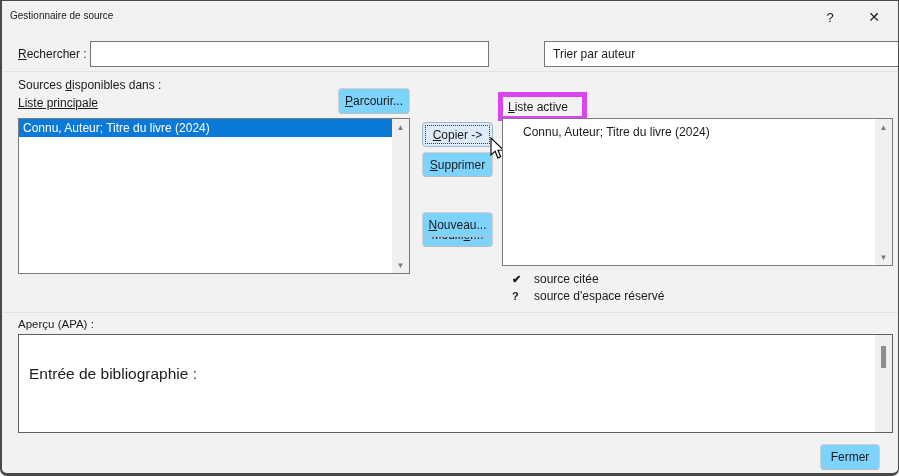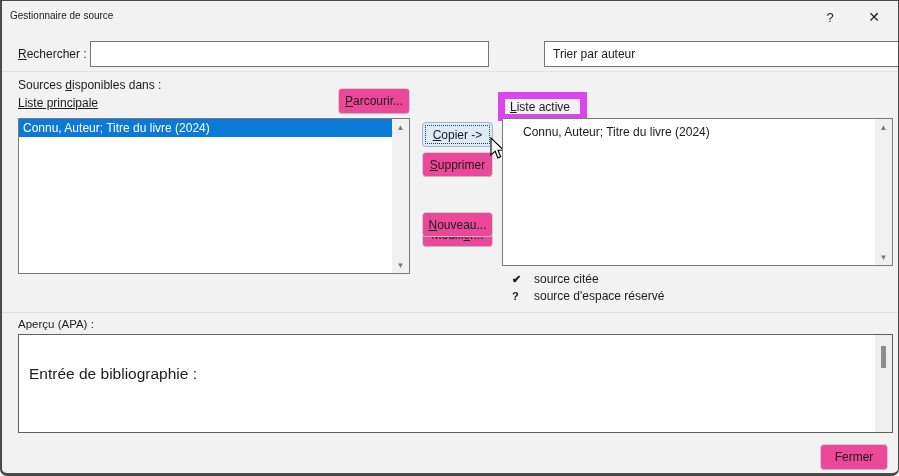--- a/index.html
+++ b/index.html
@@ -35,30 +35,30 @@
     display:flex; align-items:center; justify-content:center;
   }
   .chev { width:8px; height:8px; border-right:1.4px solid #444; border-bottom:1.4px solid #444; transform:rotate(45deg); margin-top:-4px; }
 
   .divider { position:absolute; left:0; width:899px; height:1px; background:#e2e2e2; }
 
   .lbl-sources { position:absolute; left:16px; top:77px; }
   .lbl-main { position:absolute; left:16px; top:95px;text-decoration:underline; }
 
   .btn {
-    position:absolute; background:#ec4899; border:1px solid #d0d0d0; border-bottom-color:#bcbcbc;
+    position:absolute; background:#7dd3fc; border:1px solid #d0d0d0; border-bottom-color:#bcbcbc;
     border-radius:4px; font:inherit; display:flex; align-items:center; justify-content:center;
     color:#1b1b1b;
   }
   .btn-browse { left:336px; top:87px; width:72px; height:26px; }
-  .btn-close-dlg { left:818px; top:443px; width:68px; height:26px; }
+  .btn-close-dlg { left:818px; top:443px; width:60px; height:26px; }
 
   .active-annotation {
     position:absolute; left:496px; top:91px; width:89px; height:29px;
-    border:7px solid #d946ef; display:flex; align-items:center; padding-left:5px;
+    border:5px solid #d946ef; display:flex; align-items:center; padding-left:5px;
     background:transparent;
   }
 
   .listbox {
     position:absolute; background:#fff; border:1px solid #7a7a7a;
   }
   .list-master { left:16px; top:117px; width:392px; height:156px; }
   .list-active { left:500px; top:117px; width:391px; height:148px; }
 
   .list-item { height:18px; line-height:18px; padding-left:4px; white-space:nowrap; overflow:hidden; }

